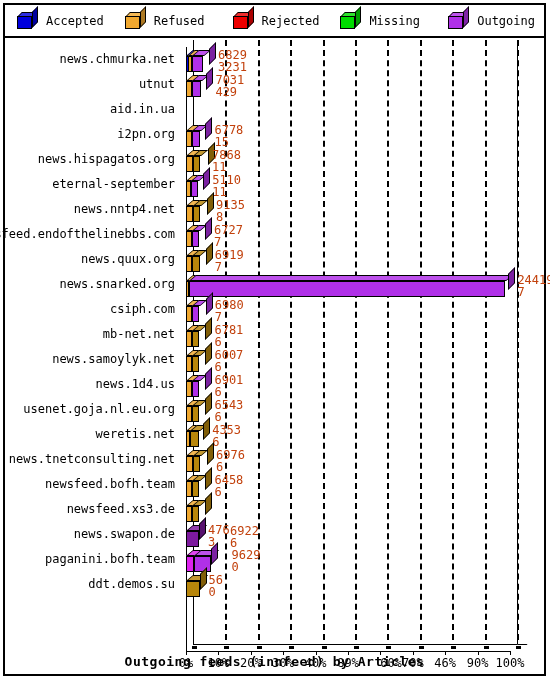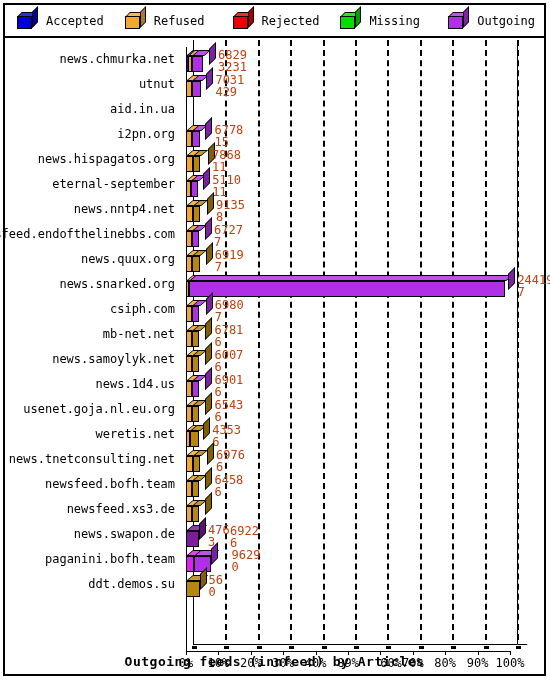--- a/index.html
+++ b/index.html
@@ -278,21 +278,21 @@
         <div class="tick" style="left: 343px; top: 613px; height: 4px;"></div>
         <div class="xlab" style="left: 343px; top: 618px;">89%</div>
         <div class="tickmark" style="left: 381.4px; top: 608px;"></div>
         <div class="tick" style="left: 375.4px; top: 613px; height: 4px;"></div>
         <div class="xlab" style="left: 386px; top: 618px;">60%</div>
         <div class="tickmark" style="left: 413.8px; top: 608px;"></div>
         <div class="tick" style="left: 407.8px; top: 613px; height: 4px;"></div>
         <div class="xlab" style="left: 407.8px; top: 618px;">70%</div>
         <div class="tickmark" style="left: 446.2px; top: 608px;"></div>
         <div class="tick" style="left: 440.2px; top: 613px; height: 4px;"></div>
-        <div class="xlab" style="left: 440.2px; top: 618px;">80%</div>
+        <div class="xlab" style="left: 440.2px; top: 618px;">46%</div>
         <div class="tickmark" style="left: 478.6px; top: 608px;"></div>
         <div class="tick" style="left: 472.6px; top: 613px; height: 4px;"></div>
         <div class="xlab" style="left: 472.6px; top: 618px;">90%</div>
         <div class="tickmark" style="left: 511px; top: 608px;"></div>
         <div class="tick" style="left: 505px; top: 613px; height: 4px;"></div>
         <div class="xlab" style="left: 505px; top: 618px;">100%</div>
       </div>
     <div id="rows">
         <div class="row">
           <div class="cat-label">news.chmurka.net</div>

